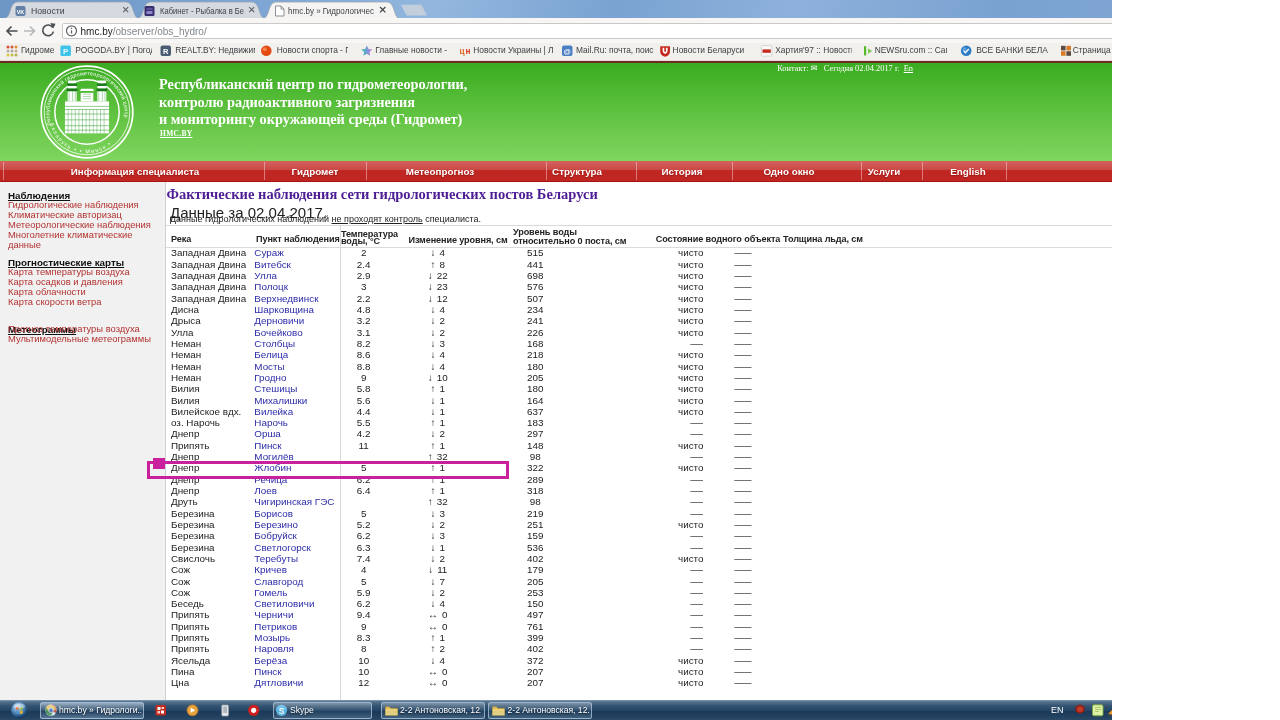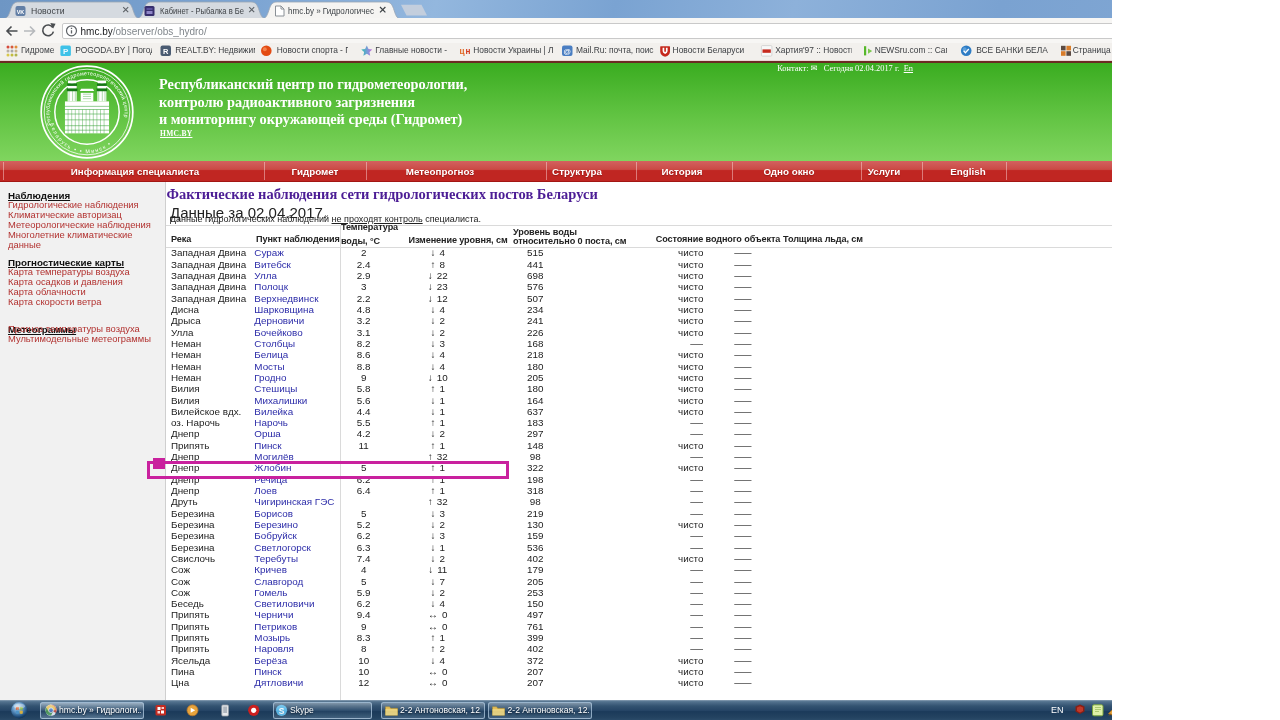--- a/index.html
+++ b/index.html
@@ -333,21 +333,21 @@
   <div class="abs" id="pgtitle">Фактические наблюдения сети гидрологических постов Беларуси</div>
   <div class="abs" id="sub1">Данные за 02.04.2017.</div>
   <div class="abs" id="sub2">Данные гидрологических наблюдений <u>не проходят контроль</u> специалиста.</div>
 
   <div class="abs" id="tbltop"></div>
   <div class="abs" id="tblmid"></div>
   <div class="abs" id="tblvline"></div>
 
   <div class="th" style="left:171px;top:233.8px">Река</div>
   <div class="th" style="left:256px;top:233.8px">Пункт наблюдения</div>
-  <div class="th" style="left:341px;top:222px">Температура</div>
+  <div class="th" style="left:341px;top:229px">Температура</div>
   <div class="th" style="left:341px;top:236.3px">воды, °С</div>
   <div class="th" style="left:458px;top:235px;transform:translateX(-50%)">Изменение уровня, см</div>
   <div class="th" style="left:513px;top:227.3px">Уровень воды</div>
   <div class="th" style="left:513px;top:236.3px">относительно 0 поста, см</div>
   <div class="th" style="left:718px;top:233.8px;transform:translateX(-50%)">Состояние водного объекта</div>
   <div class="th" style="left:823px;top:233.8px;transform:translateX(-50%)">Толщина льда, см</div>
 
   <table id="datatable">
       <tbody>
 <tr>
@@ -548,21 +548,21 @@
           <td class="c5">322</td>
           <td class="c6">чисто</td>
           <td class="c7"><span class="dsh">—</span></td>
           <td class="c8"></td>
         </tr>
 <tr>
           <td class="c1">Днепр</td>
           <td class="c2"><span class="lnk">Речица</span></td>
           <td class="c3">6.2</td>
           <td class="c4"><span style="margin-right:4px">↑</span>1</td>
-          <td class="c5">198</td>
+          <td class="c5">289</td>
           <td class="c6"><span class="dsh">—</span></td>
           <td class="c7"><span class="dsh">—</span></td>
           <td class="c8"></td>
         </tr>
 <tr>
           <td class="c1">Днепр</td>
           <td class="c2"><span class="lnk">Лоев</span></td>
           <td class="c3">6.4</td>
           <td class="c4"><span style="margin-right:4px">↑</span>1</td>
           <td class="c5">318</td>
@@ -588,21 +588,21 @@
           <td class="c5">219</td>
           <td class="c6"><span class="dsh">—</span></td>
           <td class="c7"><span class="dsh">—</span></td>
           <td class="c8"></td>
         </tr>
 <tr>
           <td class="c1">Березина</td>
           <td class="c2"><span class="lnk">Березино</span></td>
           <td class="c3">5.2</td>
           <td class="c4"><span style="margin-right:4px">↓</span>2</td>
-          <td class="c5">130</td>
+          <td class="c5">251</td>
           <td class="c6">чисто</td>
           <td class="c7"><span class="dsh">—</span></td>
           <td class="c8"></td>
         </tr>
 <tr>
           <td class="c1">Березина</td>
           <td class="c2"><span class="lnk">Бобруйск</span></td>
           <td class="c3">6.2</td>
           <td class="c4"><span style="margin-right:4px">↓</span>3</td>
           <td class="c5">159</td>

